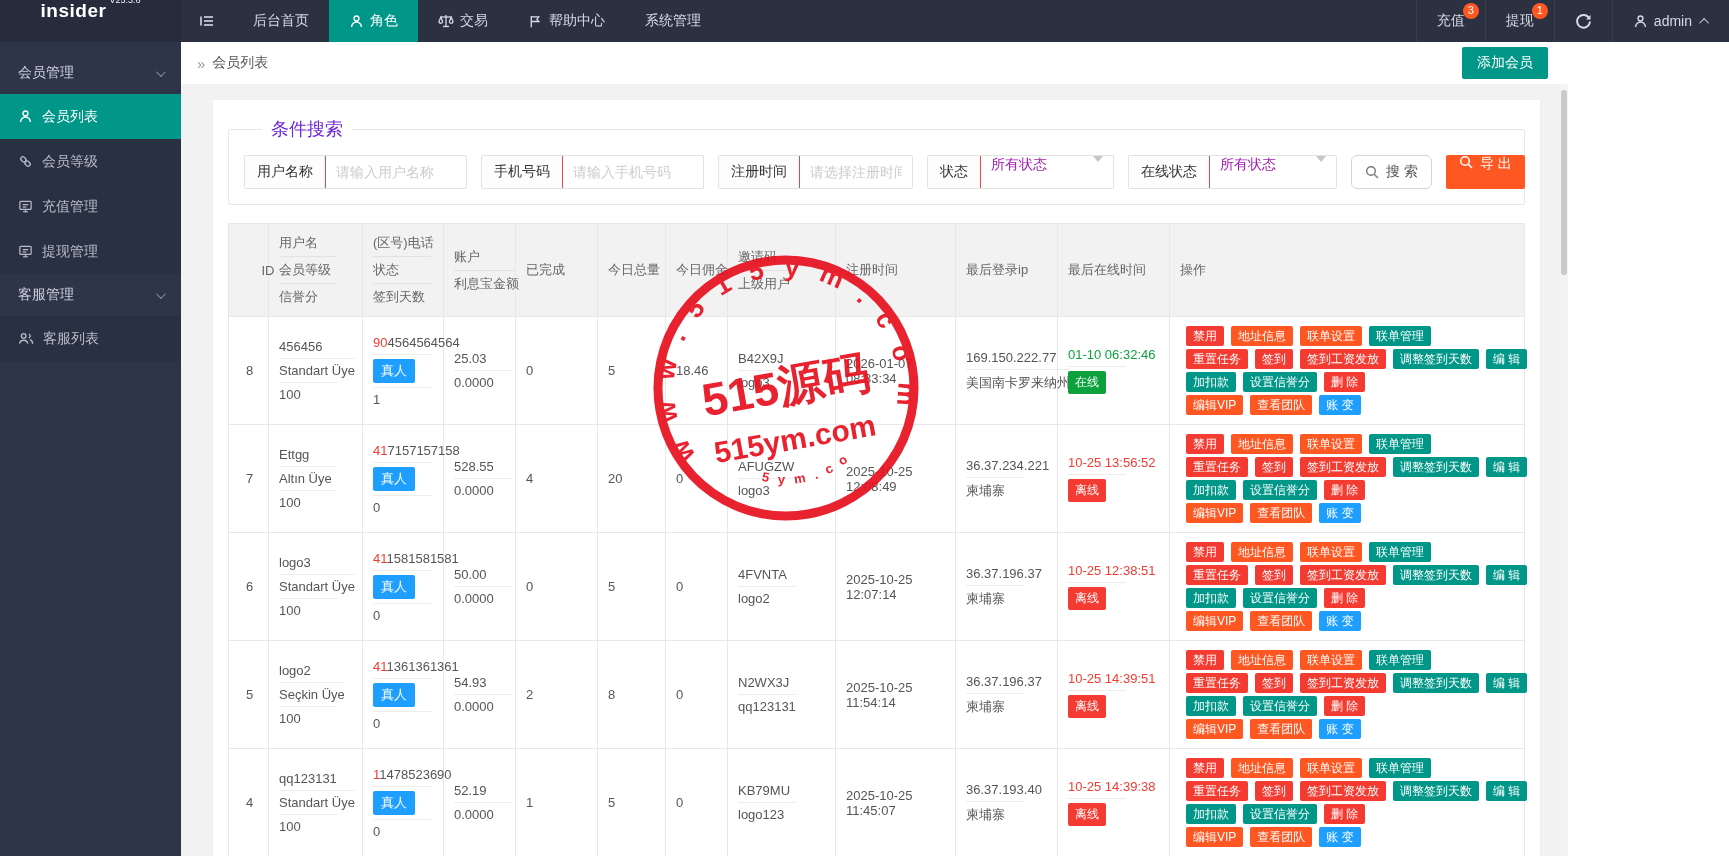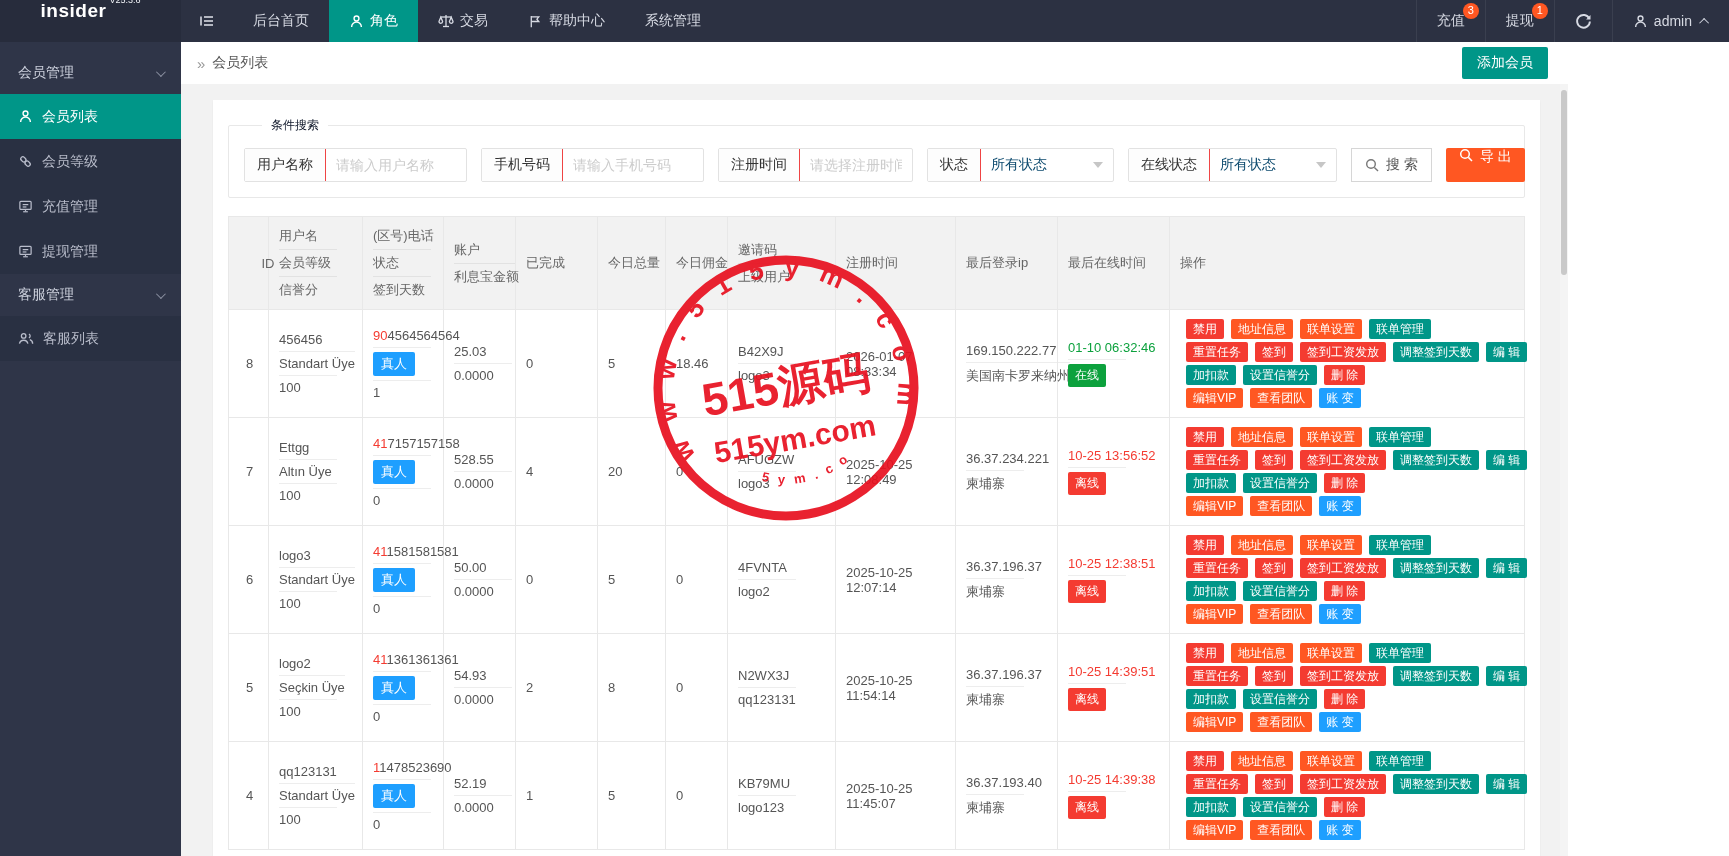--- a/index.html
+++ b/index.html
@@ -42,36 +42,36 @@
 .content{position:absolute;left:181px;top:42px;width:1379px;bottom:0;background:#f2f2f2}
 .crumb-bar{height:42px;background:#fff;position:relative;display:flex;align-items:center;padding:0 16px}
 .crumb-sep{color:#999;font-size:15px;margin-right:7px}
 .crumb-cur{color:#555;font-size:14px}
 .add-btn{position:absolute;right:12px;top:5px;height:32px;padding:0 15px;background:#009688;
   color:#fff;border:none;border-radius:2px;font-size:14px;cursor:pointer}
 .page{padding:16px 20px 0 32px}
 .card{background:#fff;box-shadow:0 1px 2px rgba(0,0,0,.05);padding:15px;min-height:745px}
 
 fieldset.search{border:1px solid #e8e8e8;border-radius:2px;padding:14px 15px 15px;margin-top:2px}
-fieldset.search legend{margin-left:18px;padding:0 9px;font-size:12px;color:#0f172a}
+fieldset.search legend{margin-left:18px;padding:0 9px;font-size:18px;color:#6d28d9}
 .srow{display:flex;align-items:center;gap:14px}
 .igroup{display:flex;height:34px;border:1px solid #e2e2e2;border-radius:2px;background:#fff;flex:none}
 .ilabel{display:flex;align-items:center;padding:0 12px;border-right:1px solid #ef4444;
   font-size:14px;color:#333;white-space:nowrap;background:#fdfdfd}
 .igroup input{border:none;outline:none;padding:0 10px;font-size:14px;color:#14532d;background:transparent}
 .igroup input::placeholder{color:#ccc}
 .in-name,.in-phone{width:140px}
 .in-date{width:112px}
-.sel{display:flex;align-items:center;justify-content:space-between;padding:0 10px;font-size:14px;
-  color:#0c4a6e;cursor:pointer}
+.sel{display:flex;justify-content:space-between;padding:0 10px;font-size:14px;
+  color:#a21caf;cursor:pointer}
 .g-status .sel{width:132px}
 .g-online .sel{width:126px}
 .tri{width:0;height:0;border-left:5px solid transparent;border-right:5px solid transparent;
   border-top:6px solid #c6c6c6;margin-left:8px}
-.btn-search{height:34px;padding:0 13px;background:#fff;border:1px solid #d6d6d6;border-radius:0;
+.btn-search{height:34px;padding:0 13px;background:#fff;border:1px solid #d6d6d6;border-radius:6px;
   font-size:14px;color:#555;display:flex;align-items:center;gap:7px;cursor:pointer;flex:none}
 .btn-export{height:34px;padding:0 13px;background:#ff5722;border:none;border-radius:2px;
   font-size:14px;color:#fff;display:flex;align-items:flex-start;gap:7px;cursor:pointer;flex:none}
 
 
 table.grid{border-collapse:collapse;width:100%;margin-top:18px;table-layout:fixed}
 .grid th,.grid td{border:1px solid #e8e8e8;vertical-align:middle}
 .grid thead th{background:#f2f2f2;height:82px;color:#666;font-size:13px;font-weight:normal;
   text-align:left;padding:6px 10px}
 .grid thead th.center{text-align:center}

